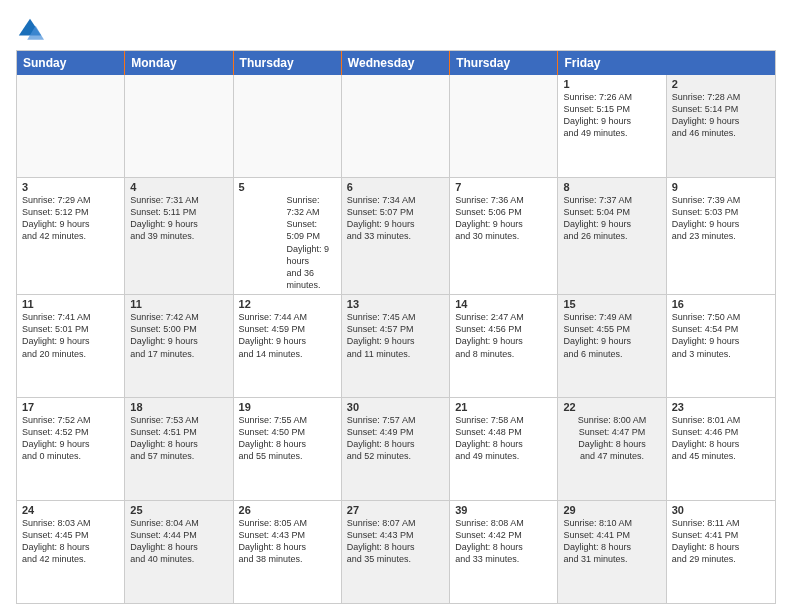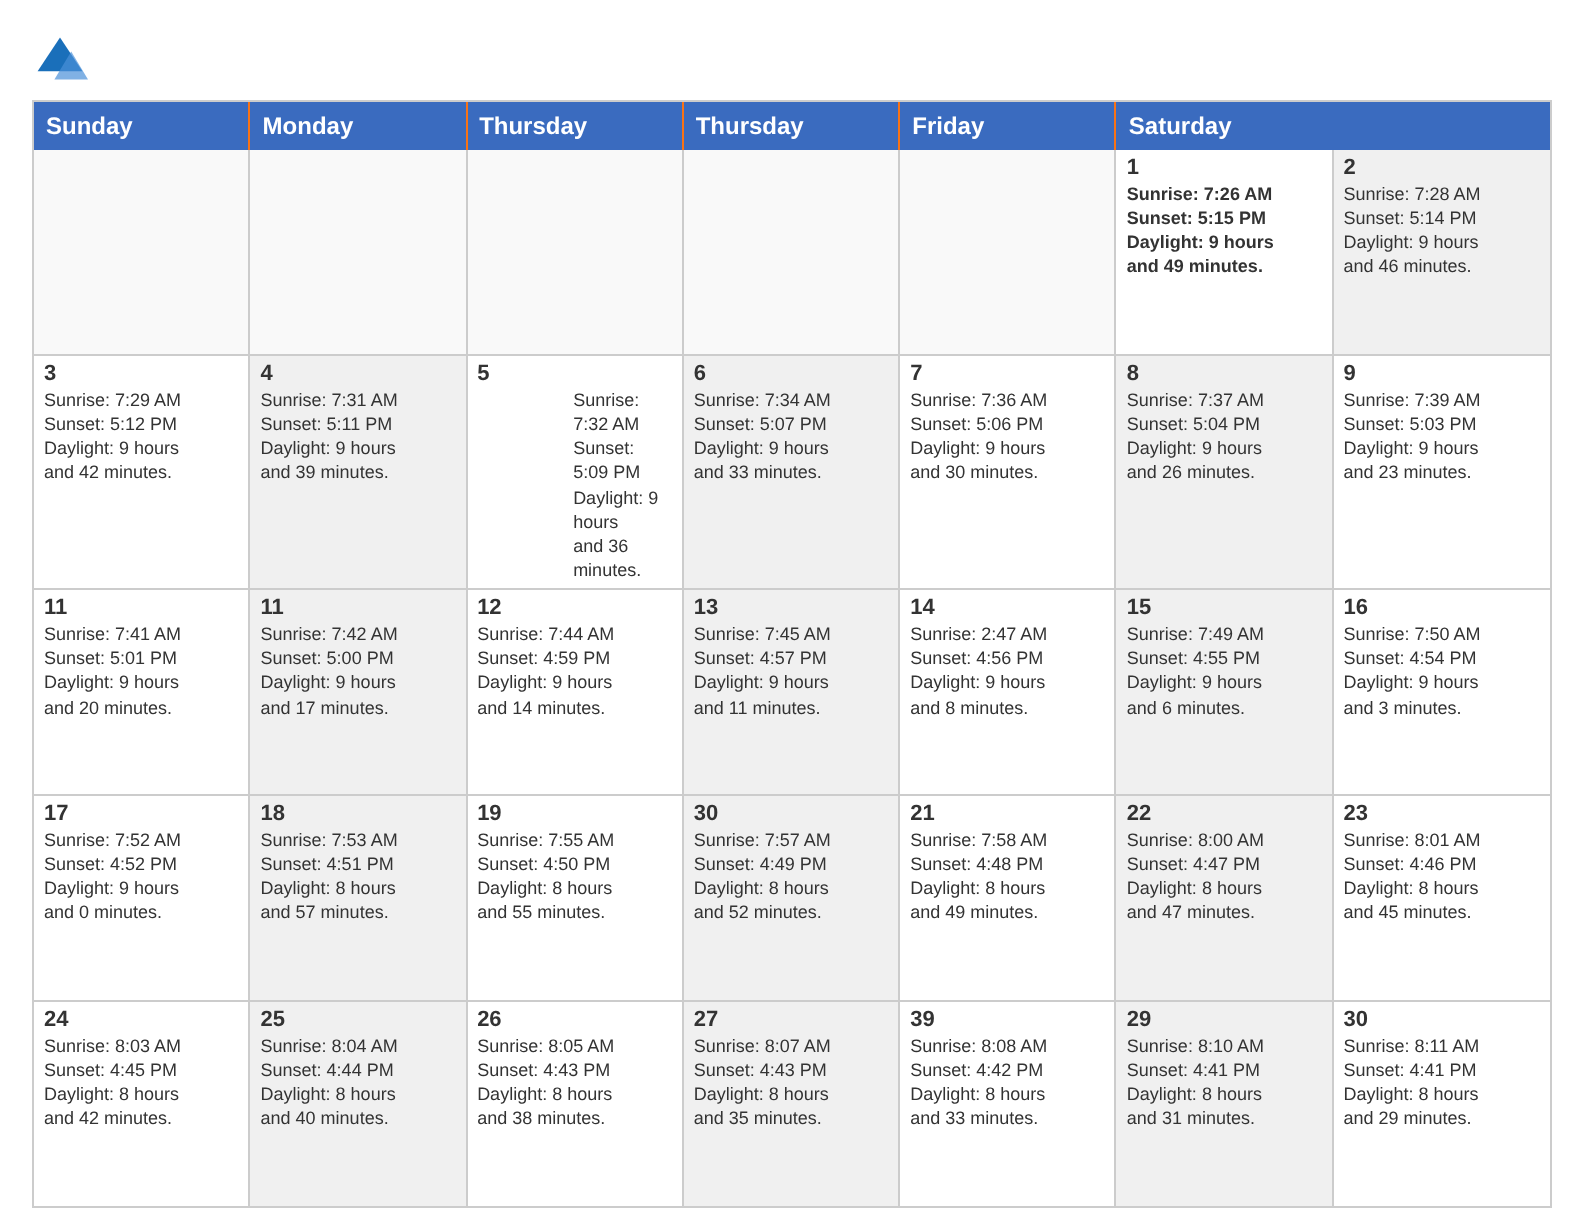--- a/index.html
+++ b/index.html
@@ -138,34 +138,34 @@
       <div class="month-title"></div>
       <div class="location-title"></div>
     </div>
   </div>
 
   <div class="calendar">
     <div class="cal-header-row">
     <div class="cal-header-cell">Sunday</div>
         <div class="cal-header-cell">Monday</div>
         <div class="cal-header-cell">Thursday</div>
+        <div class="cal-header-cell">Wednesday</div>
         <div class="cal-header-cell">Thursday</div>
         <div class="cal-header-cell">Friday</div>
-        <div class="cal-header-cell">Saturday</div>
       </div>
     <div class="cal-body">
     <div class="cal-row">
           <div class="cal-cell empty"></div>
           <div class="cal-cell empty"></div>
           <div class="cal-cell empty"></div>
           <div class="cal-cell empty"></div>
           <div class="cal-cell empty"></div>
           <div class="cal-cell">
             <span class="day-num">1</span>
-            <div class="cell-text" style="white-space: pre-line; font-weight: bold;">Sunrise: 7:26 AM
+            <div class="cell-text" style="white-space: pre-line;">Sunrise: 7:26 AM
 Sunset: 5:15 PM
 Daylight: 9 hours
 and 49 minutes.</div>
           </div>
           <div class="cal-cell shaded">
             <span class="day-num">2</span>
             <div class="cell-text" style="white-space: pre-line;">Sunrise: 7:28 AM
 Sunset: 5:14 PM
 Daylight: 9 hours
 and 46 minutes.</div>
@@ -304,21 +304,21 @@
           </div>
           <div class="cal-cell">
             <span class="day-num">21</span>
             <div class="cell-text" style="white-space: pre-line;">Sunrise: 7:58 AM
 Sunset: 4:48 PM
 Daylight: 8 hours
 and 49 minutes.</div>
           </div>
           <div class="cal-cell shaded">
             <span class="day-num">22</span>
-            <div class="cell-text" style="white-space: pre-line;">Sunrise: 8:00 AM
+            <div class="cell-text" style="white-space: pre-line; text-align: center;">Sunrise: 8:00 AM
 Sunset: 4:47 PM
 Daylight: 8 hours
 and 47 minutes.</div>
           </div>
           <div class="cal-cell">
             <span class="day-num">23</span>
             <div class="cell-text" style="white-space: pre-line;">Sunrise: 8:01 AM
 Sunset: 4:46 PM
 Daylight: 8 hours
 and 45 minutes.</div>

